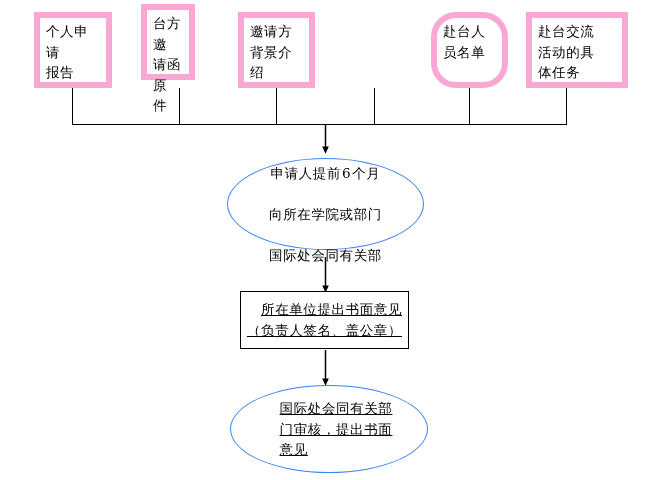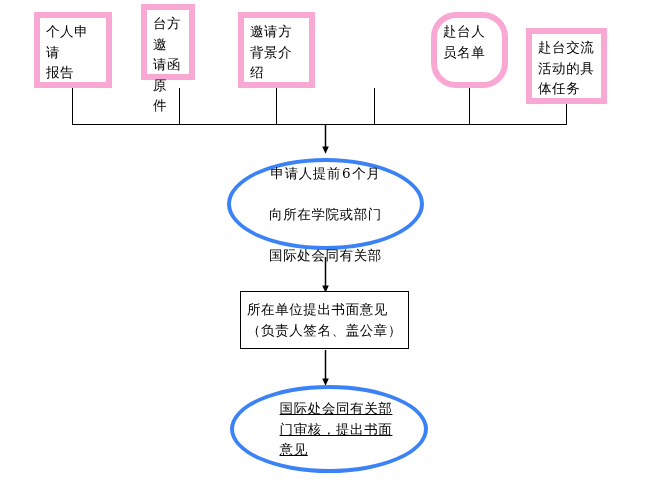--- a/index.html
+++ b/index.html
@@ -67,27 +67,28 @@
     padding: 5px 6px 0 6px;
     text-align: left;
     width: 100%;
   }
 
   
   .process-box {
     border: 1px solid #000000;
   }
   .process-box .node-text {
-    text-align: left;
+    text-align: right;
     padding: 0 4px;
+    text-decoration: underline;
   }
 
   
   .ellipse-node {
-    border: 4px solid #3b82f6;
+    border: 1px solid #3b82f6;
     border-radius: 50%;
   }
   .ellipse-node .node-text {
     text-align: left;
   }
   .ellipse-center .node-text {
     text-align: center;
   }
 
   .num-token {
@@ -143,21 +144,21 @@
 背景介
 绍</span>
     </div>
 
 
     <div class="node doc-box" style="left:431px; top:12px; width:77px; height:76px;border-radius:25px;">
       <span class="node-text">赴台人
 员名单</span>
     </div>
 
-    <div class="node doc-box" style="left:526px; top:28px; width:81px; height:76px;">
+    <div class="node doc-box" style="left:526px; top:12px; width:102px; height:76px;">
       <span class="node-text">赴台交流
 活动的具
 体任务</span>
     </div>
 
     <div class="node ellipse-node ellipse-center" style="left:227px; top:158px; width:197px; height:92px;">
       <span class="node-text">
         <span><span>申请人提前</span><span class="num-token">6</span><span>个月</span></span><br>
         <span>向所在学院或部门</span><br>
         <span>国际处会同有关部</span>

